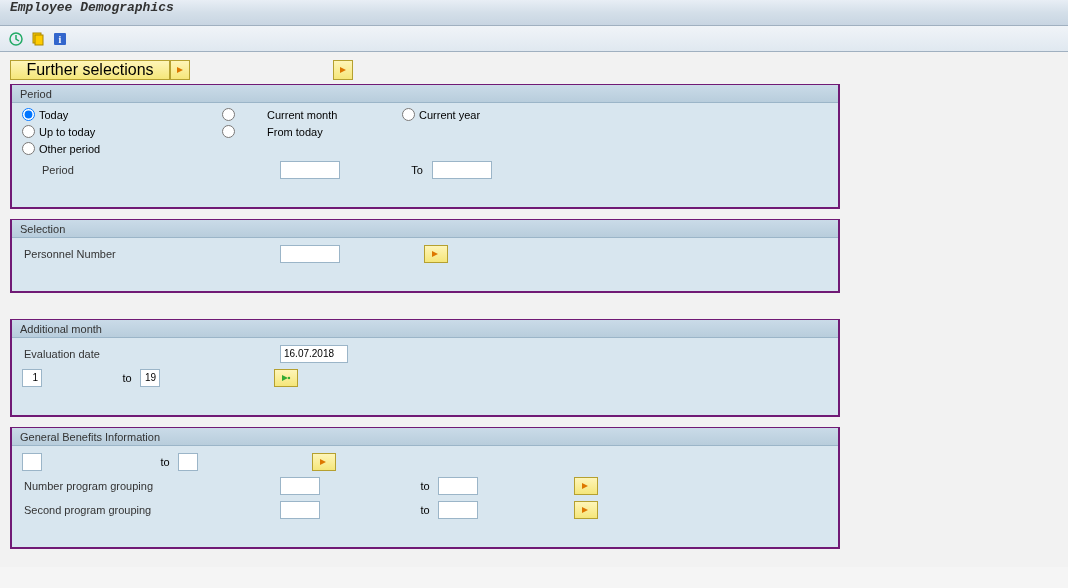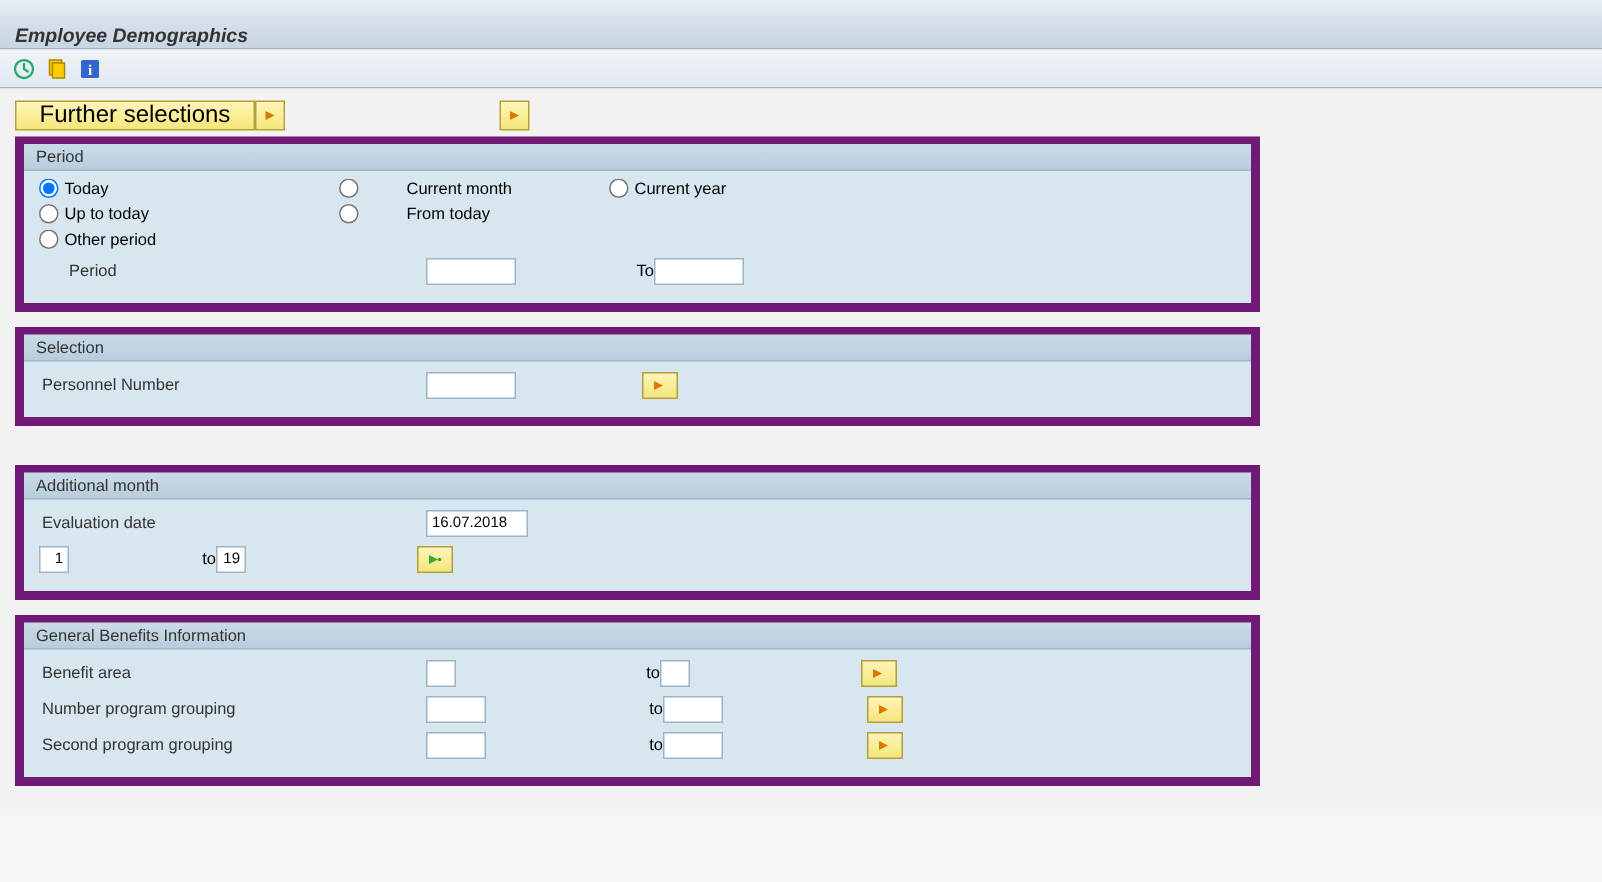--- a/index.html
+++ b/index.html
@@ -7,22 +7,23 @@
       font-family: Arial, sans-serif;
       font-size: 11px;
       background: #f5f5f5;
       width: 1068px;
       height: 588px;
       overflow: hidden;
     }
     .titlebar {
       background: linear-gradient(to bottom, #e8eef5 0%, #d4dfe9 50%, #c8d5e2 100%);
       border-bottom: 1px solid #a0b0c0;
-      padding: 16px 10px;
+      padding: 0 10px;
       height: 26px;
+      font-family: Liberation Mono, monospace;
     }
     .titlebar-text {
       font-size: 13px;
       font-weight: bold;
       font-style: italic;
       color: #333;
     }
     .toolbar {
       background: linear-gradient(to bottom, #f0f4f8 0%, #e0e8f0 100%);
       border-bottom: 1px solid #a0b0c0;
@@ -68,40 +69,40 @@
       cursor: pointer;
       display: inline-flex;
       align-items: center;
       justify-content: center;
       font-size: 11px;
       margin-right: 0;
     }
     .spacer { width: 143px; }
     .groupbox {
       background: #d8e6ef;
-      border: 6px solid #701a75;
+      border: 2px solid #701a75;
       margin-bottom: 10px;
       position: relative;
     }
     .groupbox-title {
       position: absolute;
       top: -1px;
       left: 0;
       right: 0;
       background: linear-gradient(to bottom, #cadbe8 0%, #b8cddc 100%);
       padding: 2px 8px;
       font-size: 11px;
       color: #333;
       border-bottom: 1px solid #9bb5c8;
       height: 18px;
       display: flex;
       align-items: center;
     }
     .groupbox-content {
-      padding: 22px 10px 8px 10px;
+      padding: 22px 10px 24px 10px;
     }
     .radio-row {
       display: flex;
       margin-bottom: 4px;
     }
     .radio-item {
       display: flex;
       align-items: center;
       margin-right: 10px;
     }
@@ -127,21 +128,21 @@
       background: #fff;
       height: 18px;
       padding: 1px 3px;
       font-size: 10px;
     }
     .field-input.w60 { width: 60px; }
     .field-input.w40 { width: 40px; }
     .field-input.w25 { width: 20px; }
     .to-label {
       width: 60px;
-      text-align: right;
+      text-align: center;
       padding-left: 10px;
     }
     .multi-btn {
       background: linear-gradient(to bottom, #fef5b8 0%, #f5e67a 100%);
       border: 1px solid #b5a030;
       width: 24px;
       height: 18px;
       cursor: pointer;
       display: inline-flex;
       align-items: center;
@@ -278,21 +279,20 @@
             </svg>
         </button>
       </div>
     </div>
   </div>
 
   <div class="groupbox" style="width:830px;">
     <div class="groupbox-title">General Benefits Information</div>
     <div class="groupbox-content">
       <div class="field-row">
-        <span class="field-label no-pad" style="width:258px">Benefit area</span>
         <input class="field-input w25" value="" style="">
         <span class="gap" style="width:100px"></span>
         <span class="to-label" style="width:36px">to</span>
         <input class="field-input w25" value="" style="">
         <span class="gap" style="width:110px"></span>
         <button class="multi-btn">
           <svg width="12" height="10" viewBox="0 0 12 10">
               <path d="M2 2 L8 5 L2 8 Z" fill="#d70"></path>
             </svg>
         </button>

